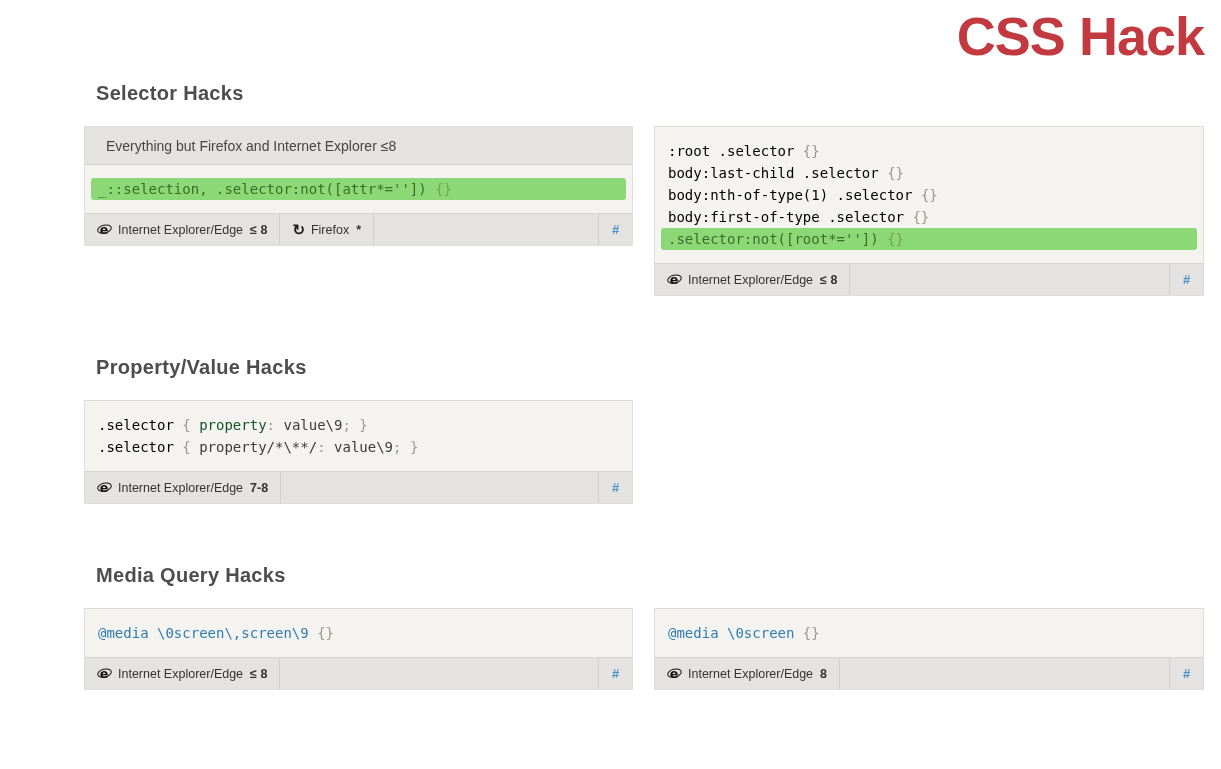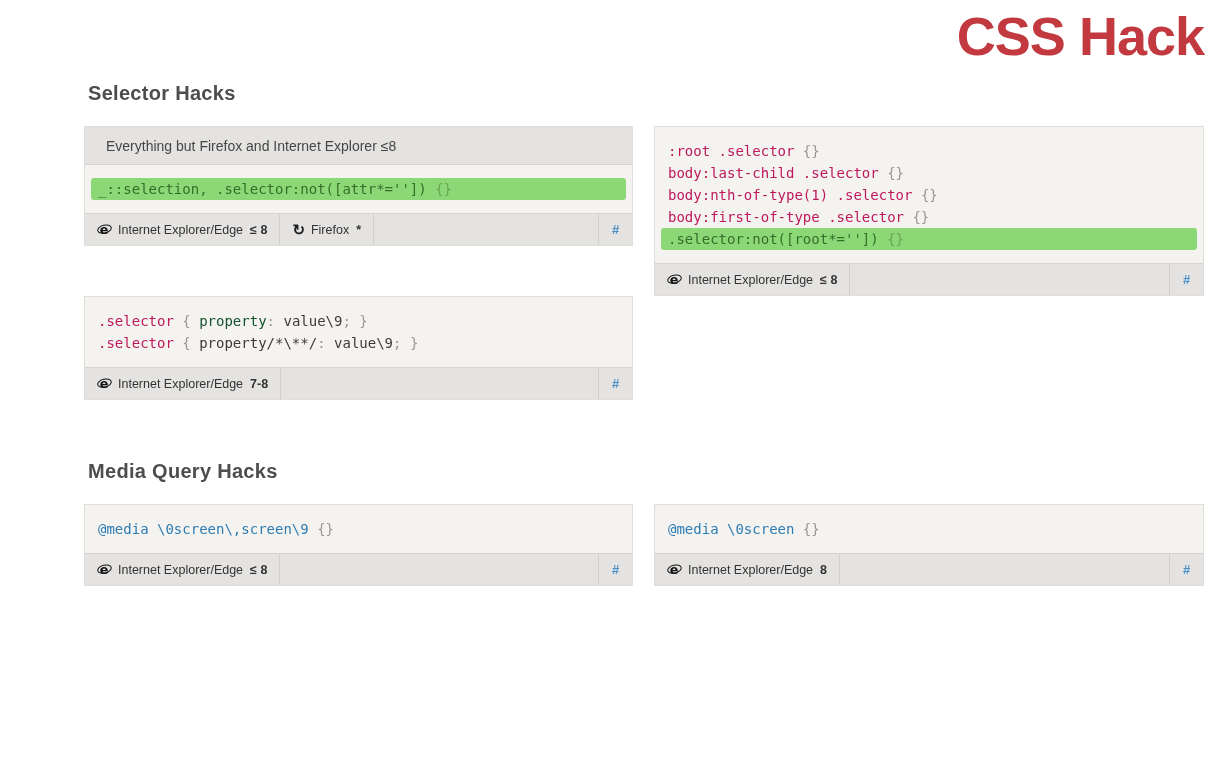--- a/index.html
+++ b/index.html
@@ -8,42 +8,42 @@
     font-family:"Liberation Sans",sans-serif;
     -webkit-font-smoothing:antialiased;
   }
   .page{padding:6px 17px 0 84px;}
   h1.title{
     margin:0;padding:0;text-align:right;
     color:#c23a3f;font-size:54px;line-height:1.12;font-weight:bold;
     letter-spacing:-1px;
   }
   h2.section-heading{
-    margin:60px 4px 21px;font-size:20px;line-height:23px;
+    margin:60px 12px 21px;font-size:20px;line-height:23px;
     color:#4d4d4d;font-weight:bold;letter-spacing:0.3px;
   }
   .section:first-of-type h2.section-heading{margin-top:16px;}
   .cards{
     display:grid;grid-template-columns:549px 550px;column-gap:21px;
     align-items:start;
   }
   .card{
     border:1px solid #e0deda;background:#f4f3f0;
   }
   .card-header{
     background:#e4e3e1;border-bottom:1px solid #d6d4d1;
     padding:10px 21px 9px;font-size:14px;line-height:18px;color:#464646;
   }
   .card-code{
     background:#f4f3f0;padding:13px 6px;
     font-family:"DejaVu Sans Mono",monospace;font-size:14px;line-height:22px;
   }
   .code-line{white-space:pre;padding:0 7px;}
   .code-line.hl{background:#8cd877;border-radius:3px;}
-  .tk-sel{color:#be185d;}
+  .tk-sel{color:#000000;}
   .tk-pun{color:#9b9893;}
   .tk-prop{color:#14532d;}
   .tk-val{color:#3d3b38;}
   .tk-blue{color:#2d7cb3;}
   .tk-hl{color:#356e29;}
   .tk-hlpun{color:#6ca652;}
   .card-footer{
     background:#e4e3e1;border-top:1px solid #d6d4d1;
     display:flex;align-items:stretch;font-size:12.5px;color:#333;
   }
@@ -123,20 +123,21 @@
                 </div>
               </div>
       <div class="footer-spacer"></div>
       <a class="permalink">#</a>
     </div>
   </div>
 </div>
   </section>
 
   <section class="section">
+    <h2 class="section-heading">Property/Value Hacks</h2>
     <div class="cards">
   <div class="card">
 
     <div class="card-code">
               <div class="code-line"><span class="tk-sel">.selector</span><span class="tk-pun"> { </span><span class="tk-prop">property</span><span class="tk-pun">: </span><span class="tk-val">value\9</span><span class="tk-pun">; </span><span class="tk-pun">}</span></div>
               <div class="code-line"><span class="tk-sel">.selector</span><span class="tk-pun"> { </span><span class="tk-val">property/*\**/</span><span class="tk-pun">: </span><span class="tk-val">value\9</span><span class="tk-pun">; }</span></div>
             </div>
     <div class="card-footer">
       <div class="browsers">
                 <div class="browser-tag">

